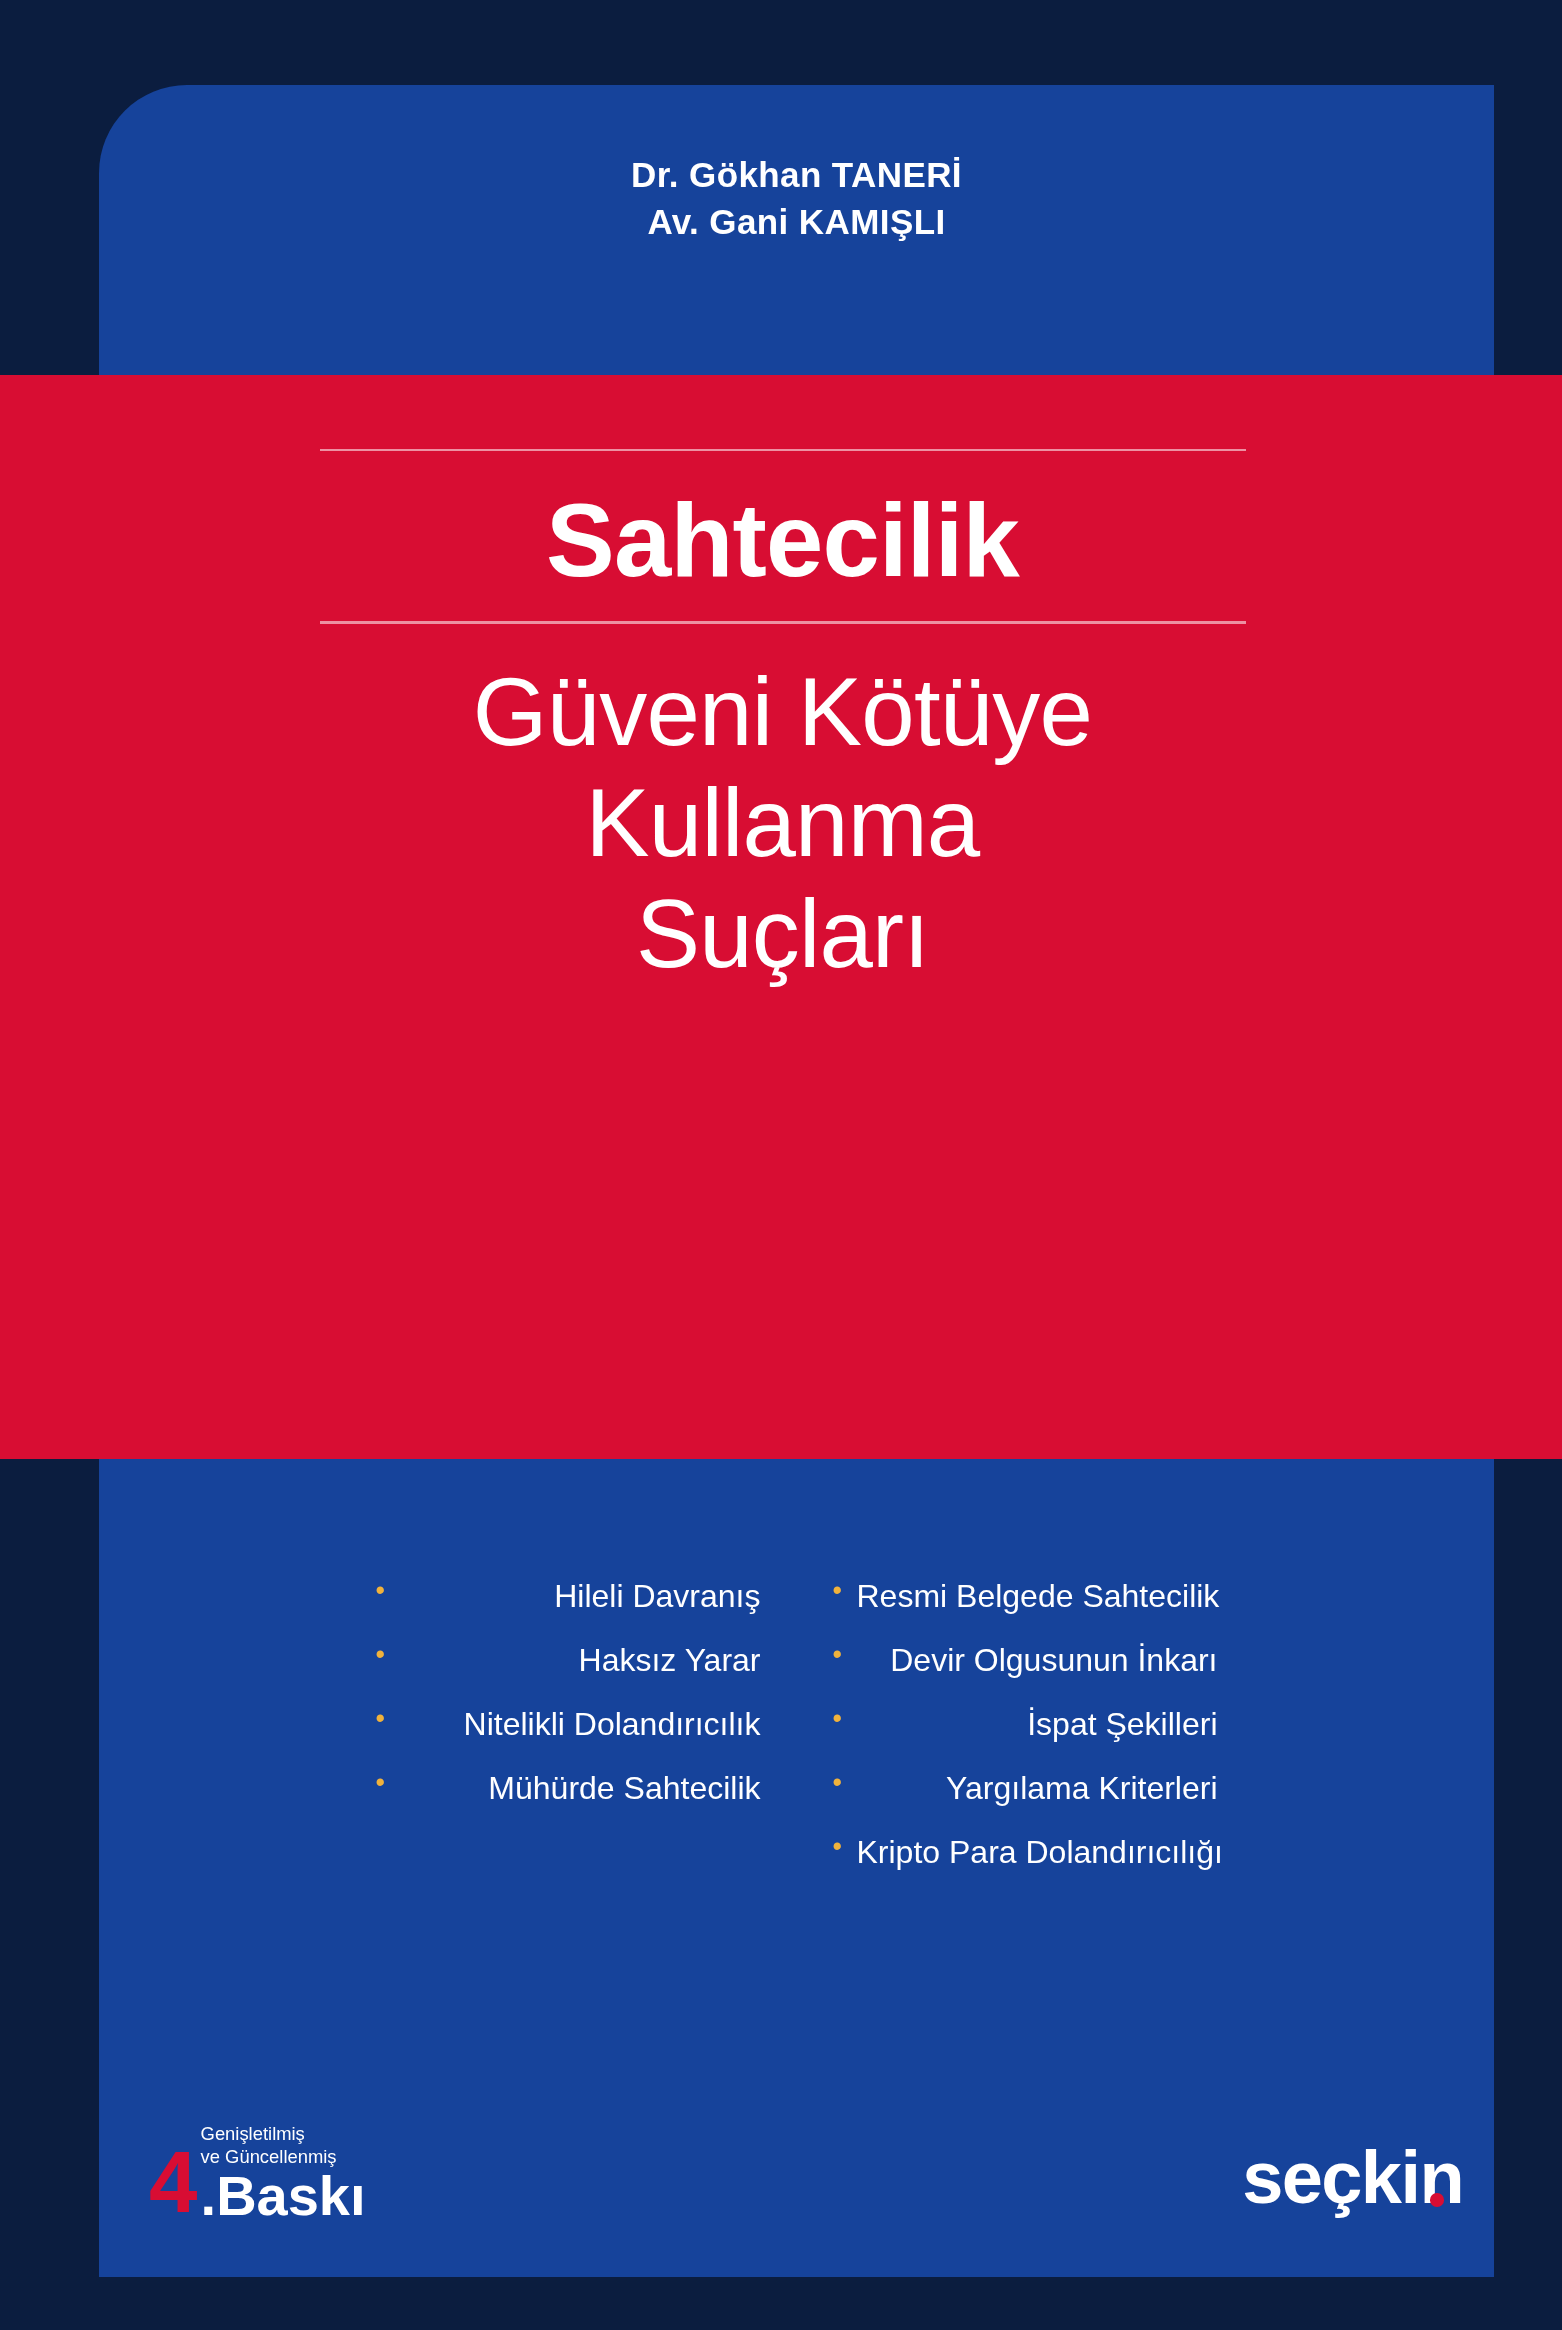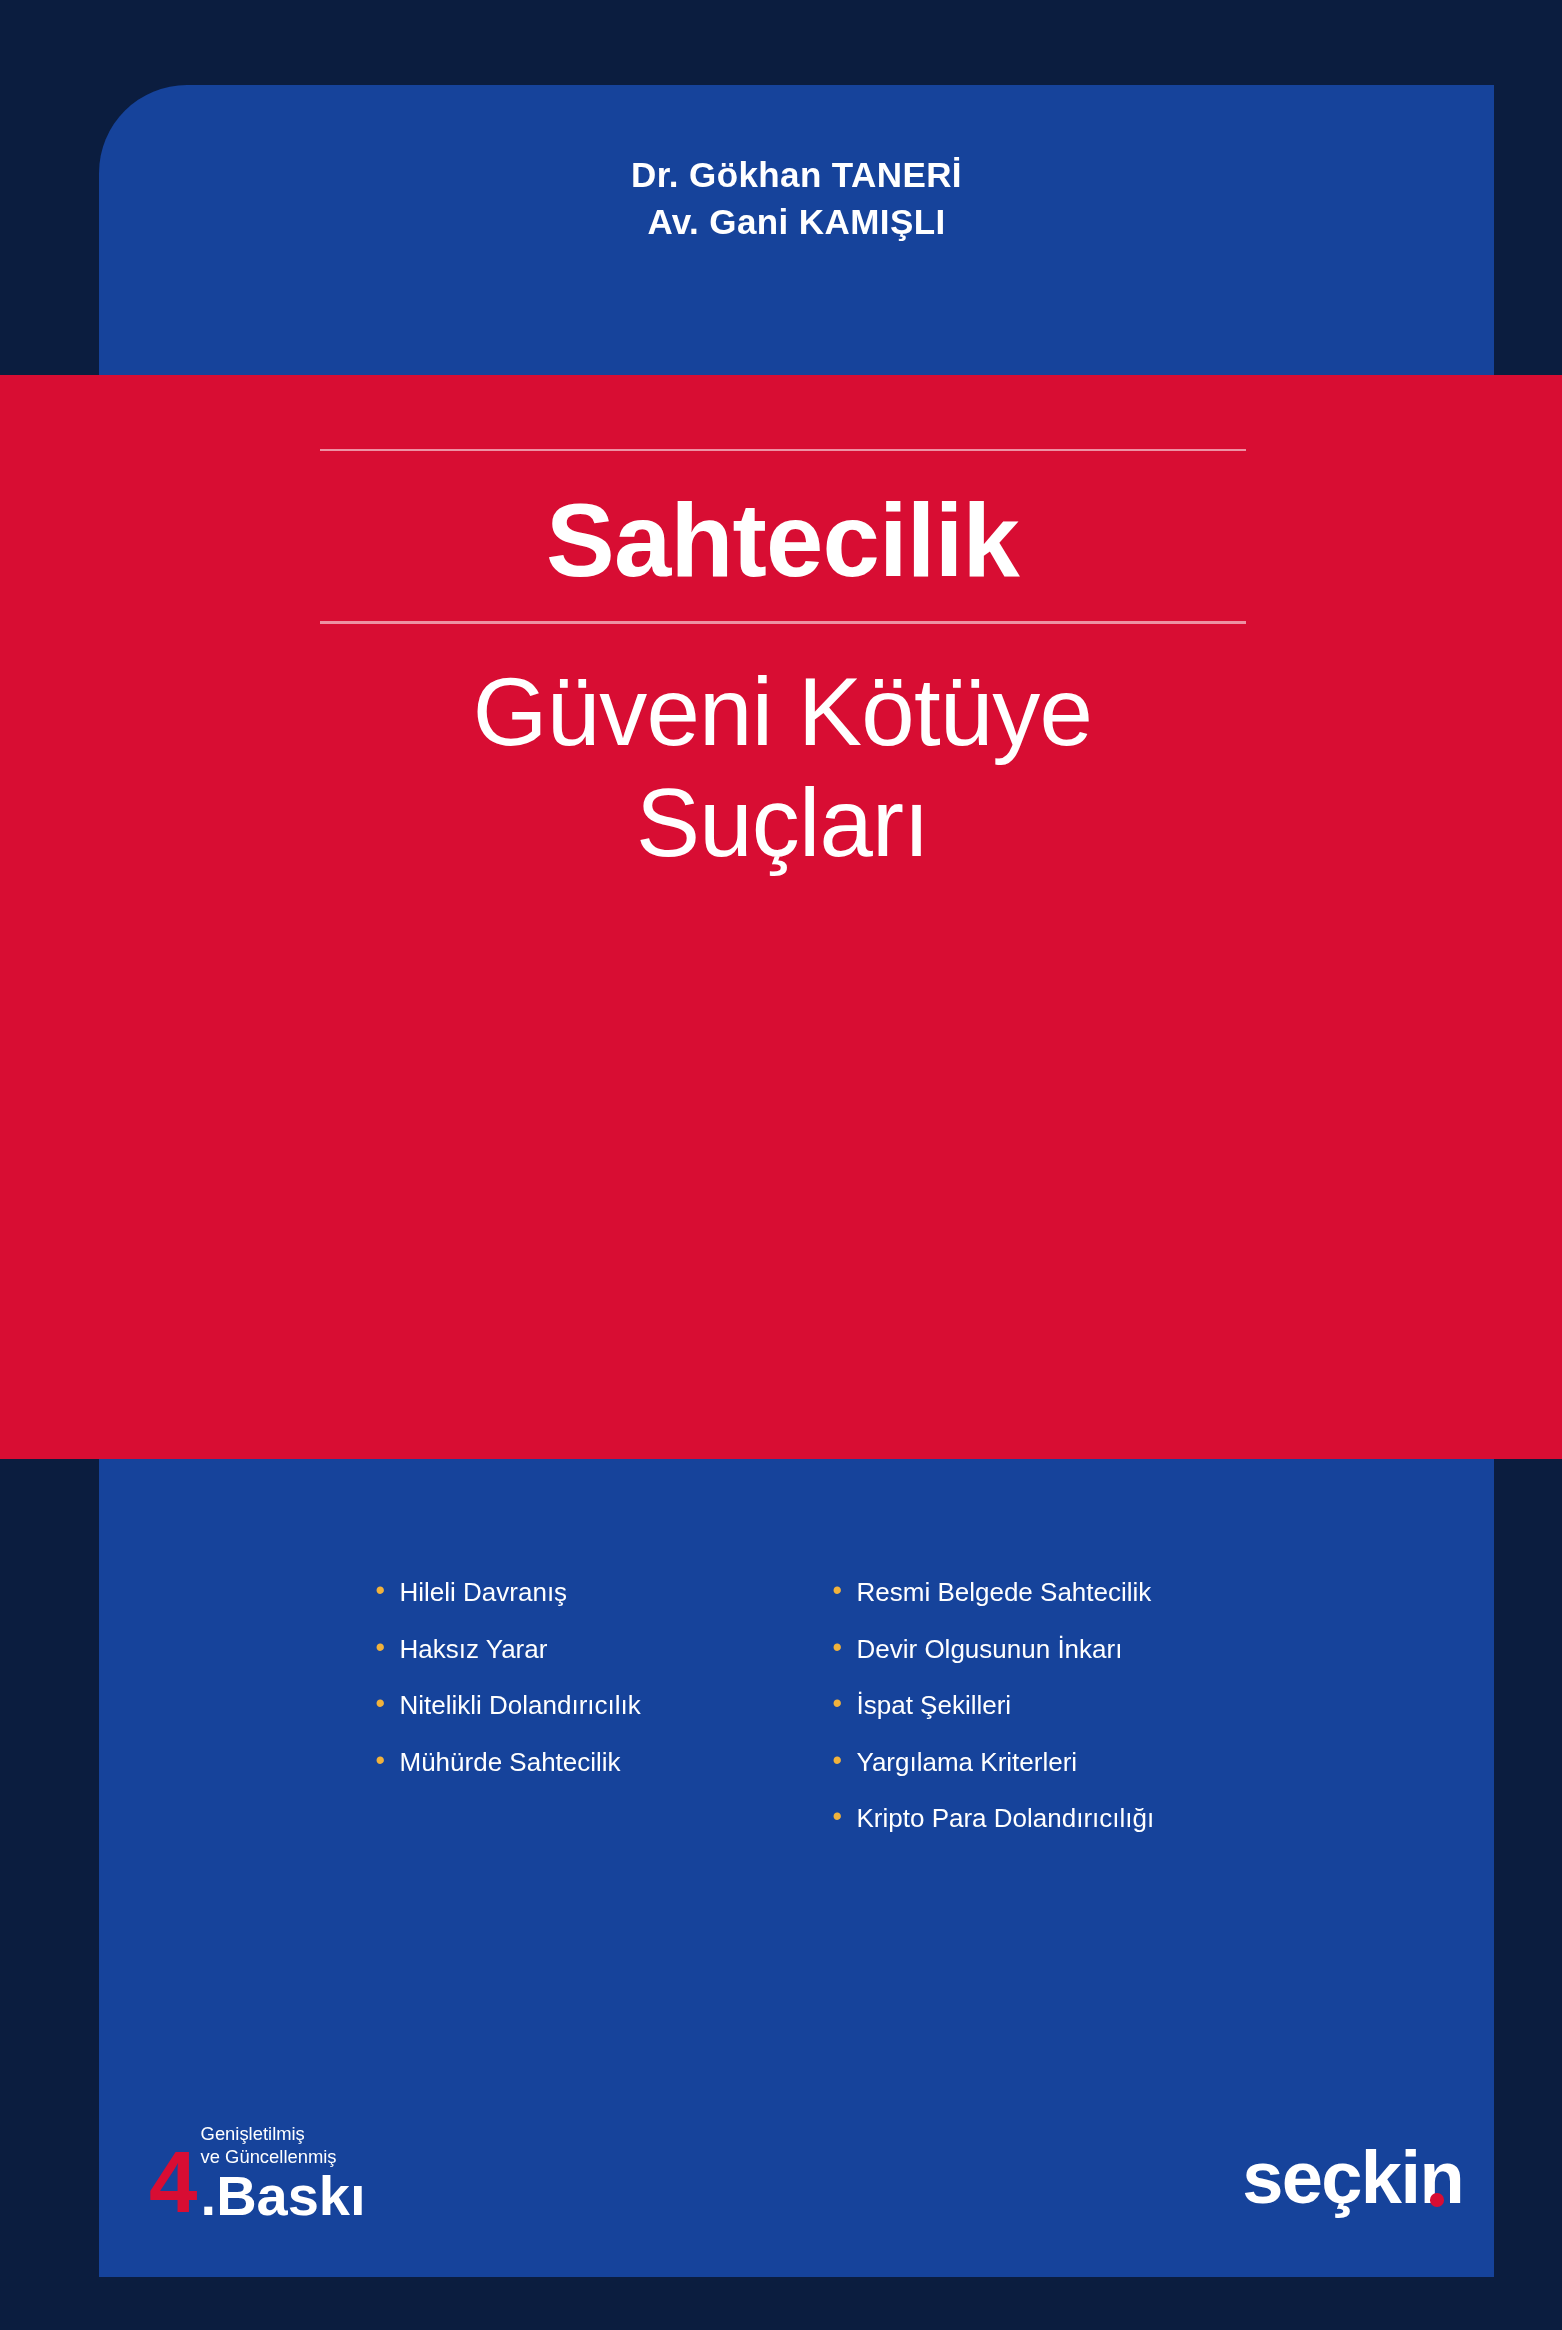--- a/index.html
+++ b/index.html
@@ -112,25 +112,26 @@
     gap: 72px;
     color: #ffffff;
   }
   .bullet-col {
     display: flex;
     flex-direction: column;
     gap: 24px;
     width: 385px;
   }
   .bullet {
-    font-size: 26px;
+    font-size: 32px;
     line-height: 1.25;
     position: relative;
     padding-left: 24px;
     white-space: nowrap;
+    text-align: right;
   }
   .bullet::before {
     content: "•";
     position: absolute;
     left: 0;
     top: -1.6px;
     color: #f0b23c;
     font-size: 27px;
   }
   
@@ -202,20 +203,21 @@
     <div class="author-line">Av. Gani KAMIŞLI</div>
   </div>
 
   <div class="red-band"></div>
 
   <div class="title-block">
     <div class="rule"></div>
     <div class="t-line2">Sahtecilik</div>
     <div class="rule"></div>
     <div class="t-line3">Güveni Kötüye</div>
+    <div class="t-line3" style="padding-top:0">Kullanma</div>
     <div class="t-line3" style="padding-top:0">Suçları</div>
   </div>
 
   <div class="bottom-panel"></div>
 
   <div class="bullets">
     <div class="bullet-col">
       <div class="bullet">Hileli Davranış</div>
       <div class="bullet">Haksız Yarar</div>
       <div class="bullet">Nitelikli Dolandırıcılık</div>

